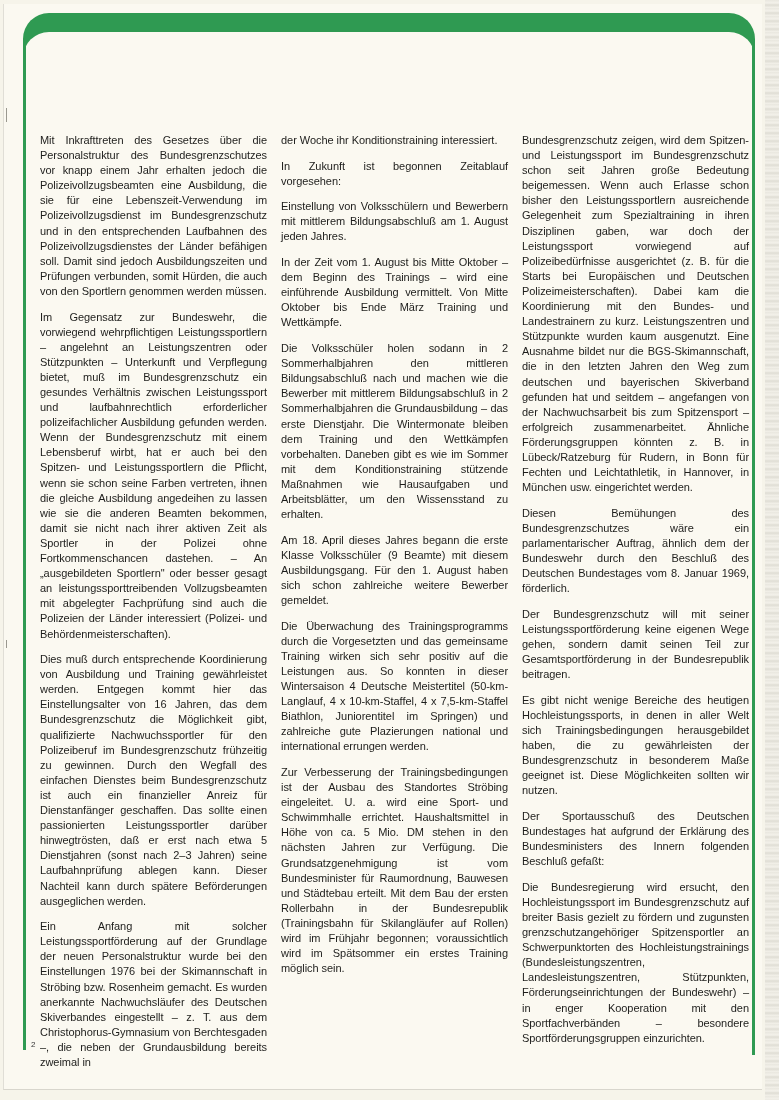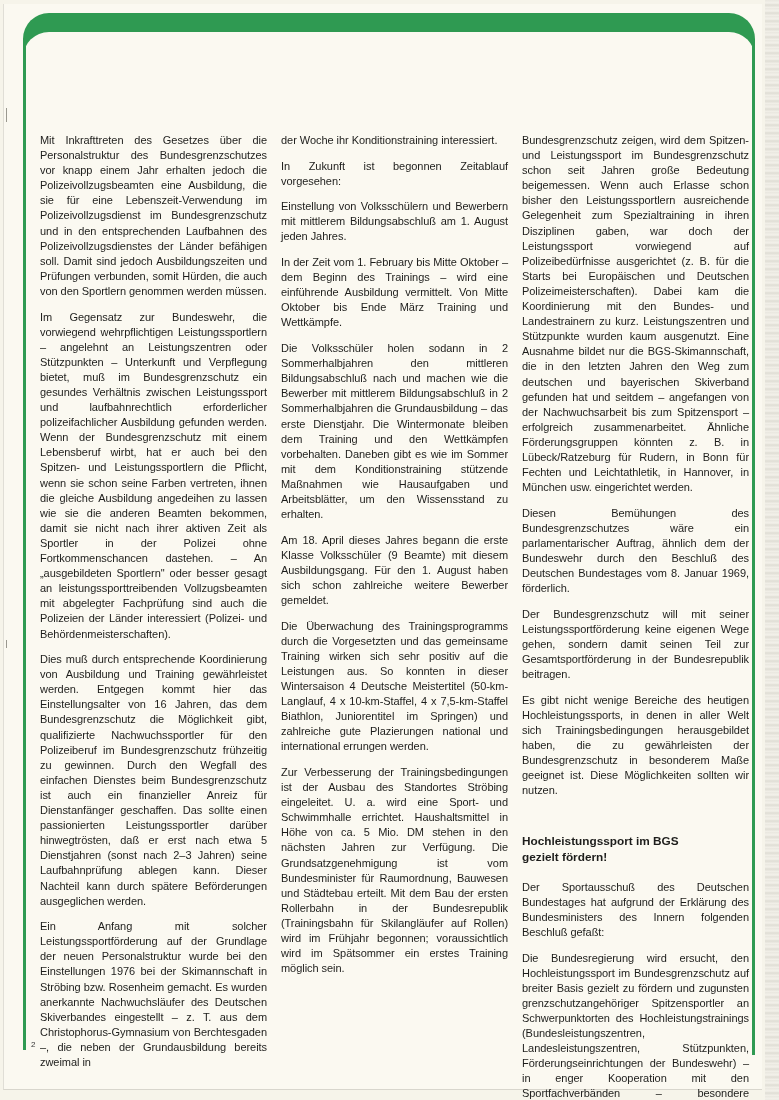--- a/index.html
+++ b/index.html
@@ -123,34 +123,30 @@
   <div class="col">
     <p>Mit Inkrafttreten des Gesetzes über die Personalstruktur des Bundesgrenzschutzes vor knapp einem Jahr erhalten jedoch die Polizeivollzugsbeamten eine Ausbildung, die sie für eine Lebenszeit-Verwendung im Polizeivollzugsdienst im Bundesgrenzschutz und in den entsprechenden Laufbahnen des Polizeivollzugsdienstes der Länder befähigen soll. Damit sind jedoch Ausbildungszeiten und Prüfungen verbunden, somit Hürden, die auch von den Sportlern genommen werden müssen.</p>
     <p>Im Gegensatz zur Bundeswehr, die vorwiegend wehrpflichtigen Leistungssportlern – angelehnt an Leistungszentren oder Stützpunkten – Unterkunft und Verpflegung bietet, muß im Bundesgrenzschutz ein gesundes Verhältnis zwischen Leistungssport und laufbahnrechtlich erforderlicher polizeifachlicher Ausbildung gefunden werden. Wenn der Bundesgrenzschutz mit einem Lebensberuf wirbt, hat er auch bei den Spitzen- und Leistungssportlern die Pflicht, wenn sie schon seine Farben vertreten, ihnen die gleiche Ausbildung angedeihen zu lassen wie sie die anderen Beamten bekommen, damit sie nicht nach ihrer aktiven Zeit als Sportler in der Polizei ohne Fortkommenschancen dastehen. – An „ausgebildeten Sportlern" oder besser gesagt an leistungssporttreibenden Vollzugsbeamten mit abgelegter Fachprüfung sind auch die Polizeien der Länder interessiert (Polizei- und Behördenmeisterschaften).</p>
     <p>Dies muß durch entsprechende Koordinierung von Ausbildung und Training gewährleistet werden. Entgegen kommt hier das Einstellungsalter von 16 Jahren, das dem Bundesgrenzschutz die Möglichkeit gibt, qualifizierte Nachwuchssportler für den Polizeiberuf im Bundesgrenzschutz frühzeitig zu gewinnen. Durch den Wegfall des einfachen Dienstes beim Bundesgrenzschutz ist auch ein finanzieller Anreiz für Dienstanfänger geschaffen. Das sollte einen passionierten Leistungssportler darüber hinwegtrösten, daß er erst nach etwa 5 Dienstjahren (sonst nach 2–3 Jahren) seine Laufbahnprüfung ablegen kann. Dieser Nachteil kann durch spätere Beförderungen ausgeglichen werden.</p>
     <p>Ein Anfang mit solcher Leistungssportförderung auf der Grundlage der neuen Personalstruktur wurde bei den Einstellungen 1976 bei der Skimannschaft in Ströbing bzw. Rosenheim gemacht. Es wurden anerkannte Nachwuchsläufer des Deutschen Skiverbandes eingestellt – z. T. aus dem Christophorus-Gymnasium von Berchtesgaden –, die neben der Grundausbildung bereits zweimal in</p>
   </div>
   <div class="col">
     <p>der Woche ihr Konditionstraining interessiert.</p>
     <p>In Zukunft ist begonnen Zeitablauf vorgesehen:</p>
     <p>Einstellung von Volksschülern und Bewerbern mit mittlerem Bildungsabschluß am 1. August jeden Jahres.</p>
-    <p>In der Zeit vom 1. February bis Mitte Oktober – dem Beginn des Trainings – wird eine einführende Ausbildung vermittelt. Von Mitte Oktober bis Ende März Training und Wettkämpfe.</p>
+    <p>In der Zeit vom 1. August bis Mitte Oktober – dem Beginn des Trainings – wird eine einführende Ausbildung vermittelt. Von Mitte Oktober bis Ende März Training und Wettkämpfe.</p>
     <p>Die Volksschüler holen sodann in 2 Sommerhalbjahren den mittleren Bildungsabschluß nach und machen wie die Bewerber mit mittlerem Bildungsabschluß in 2 Sommerhalbjahren die Grundausbildung – das erste Dienstjahr. Die Wintermonate bleiben dem Training und den Wettkämpfen vorbehalten. Daneben gibt es wie im Sommer mit dem Konditionstraining stützende Maßnahmen wie Hausaufgaben und Arbeitsblätter, um den Wissensstand zu erhalten.</p>
     <p>Am 18. April dieses Jahres begann die erste Klasse Volksschüler (9 Beamte) mit diesem Ausbildungsgang. Für den 1. August haben sich schon zahlreiche weitere Bewerber gemeldet.</p>
     <p>Die Überwachung des Trainingsprogramms durch die Vorgesetzten und das gemeinsame Training wirken sich sehr positiv auf die Leistungen aus. So konnten in dieser Wintersaison 4 Deutsche Meistertitel (50-km-Langlauf, 4 x 10-km-Staffel, 4 x 7,5-km-Staffel Biathlon, Juniorentitel im Springen) und zahlreiche gute Plazierungen national und international errungen werden.</p>
     <p>Zur Verbesserung der Trainingsbedingungen ist der Ausbau des Standortes Ströbing eingeleitet. U. a. wird eine Sport- und Schwimmhalle errichtet. Haushaltsmittel in Höhe von ca. 5 Mio. DM stehen in den nächsten Jahren zur Verfügung. Die Grundsatzgenehmigung ist vom Bundesminister für Raumordnung, Bauwesen und Städtebau erteilt. Mit dem Bau der ersten Rollerbahn in der Bundesrepublik (Trainingsbahn für Skilangläufer auf Rollen) wird im Frühjahr begonnen; voraussichtlich wird im Spätsommer ein erstes Training möglich sein.</p>
 
   </div>
   <div class="col">
     <p>Bundesgrenzschutz zeigen, wird dem Spitzen- und Leistungssport im Bundesgrenzschutz schon seit Jahren große Bedeutung beigemessen. Wenn auch Erlasse schon bisher den Leistungssportlern ausreichende Gelegenheit zum Spezialtraining in ihren Disziplinen gaben, war doch der Leistungssport vorwiegend auf Polizeibedürfnisse ausgerichtet (z. B. für die Starts bei Europäischen und Deutschen Polizeimeisterschaften). Dabei kam die Koordinierung mit den Bundes- und Landestrainern zu kurz. Leistungszentren und Stützpunkte wurden kaum ausgenutzt. Eine Ausnahme bildet nur die BGS-Skimannschaft, die in den letzten Jahren den Weg zum deutschen und bayerischen Skiverband gefunden hat und seitdem – angefangen von der Nachwuchsarbeit bis zum Spitzensport – erfolgreich zusammenarbeitet. Ähnliche Förderungsgruppen könnten z. B. in Lübeck/Ratzeburg für Rudern, in Bonn für Fechten und Leichtathletik, in Hannover, in München usw. eingerichtet werden.</p>
     <p>Diesen Bemühungen des Bundesgrenzschutzes wäre ein parlamentarischer Auftrag, ähnlich dem der Bundeswehr durch den Beschluß des Deutschen Bundestages vom 8. Januar 1969, förderlich.</p>
     <p>Der Bundesgrenzschutz will mit seiner Leistungssportförderung keine eigenen Wege gehen, sondern damit seinen Teil zur Gesamtsportförderung in der Bundesrepublik beitragen.</p>
     <p>Es gibt nicht wenige Bereiche des heutigen Hochleistungssports, in denen in aller Welt sich Trainingsbedingungen herausgebildet haben, die zu gewährleisten der Bundesgrenzschutz in besonderem Maße geeignet ist. Diese Möglichkeiten sollten wir nutzen.</p>
-    <h2>
-      <span>Hochleistungssport im BGS</span><br>
-      <span>gezielt fördern!</span>
-    </h2>
     <p>Der Sportausschuß des Deutschen Bundestages hat aufgrund der Erklärung des Bundesministers des Innern folgenden Beschluß gefaßt:</p>
     <p>Die Bundesregierung wird ersucht, den Hochleistungssport im Bundesgrenzschutz auf breiter Basis gezielt zu fördern und zugunsten grenzschutzangehöriger Spitzensportler an Schwerpunktorten des Hochleistungstrainings (Bundesleistungszentren, Landesleistungszentren, Stützpunkten, Förderungseinrichtungen der Bundeswehr) – in enger Kooperation mit den Sportfachverbänden – besondere Sportförderungsgruppen einzurichten.</p>
   </div>
 </div>
 
 <div class="page-number">2</div>
 
 </body></html>

